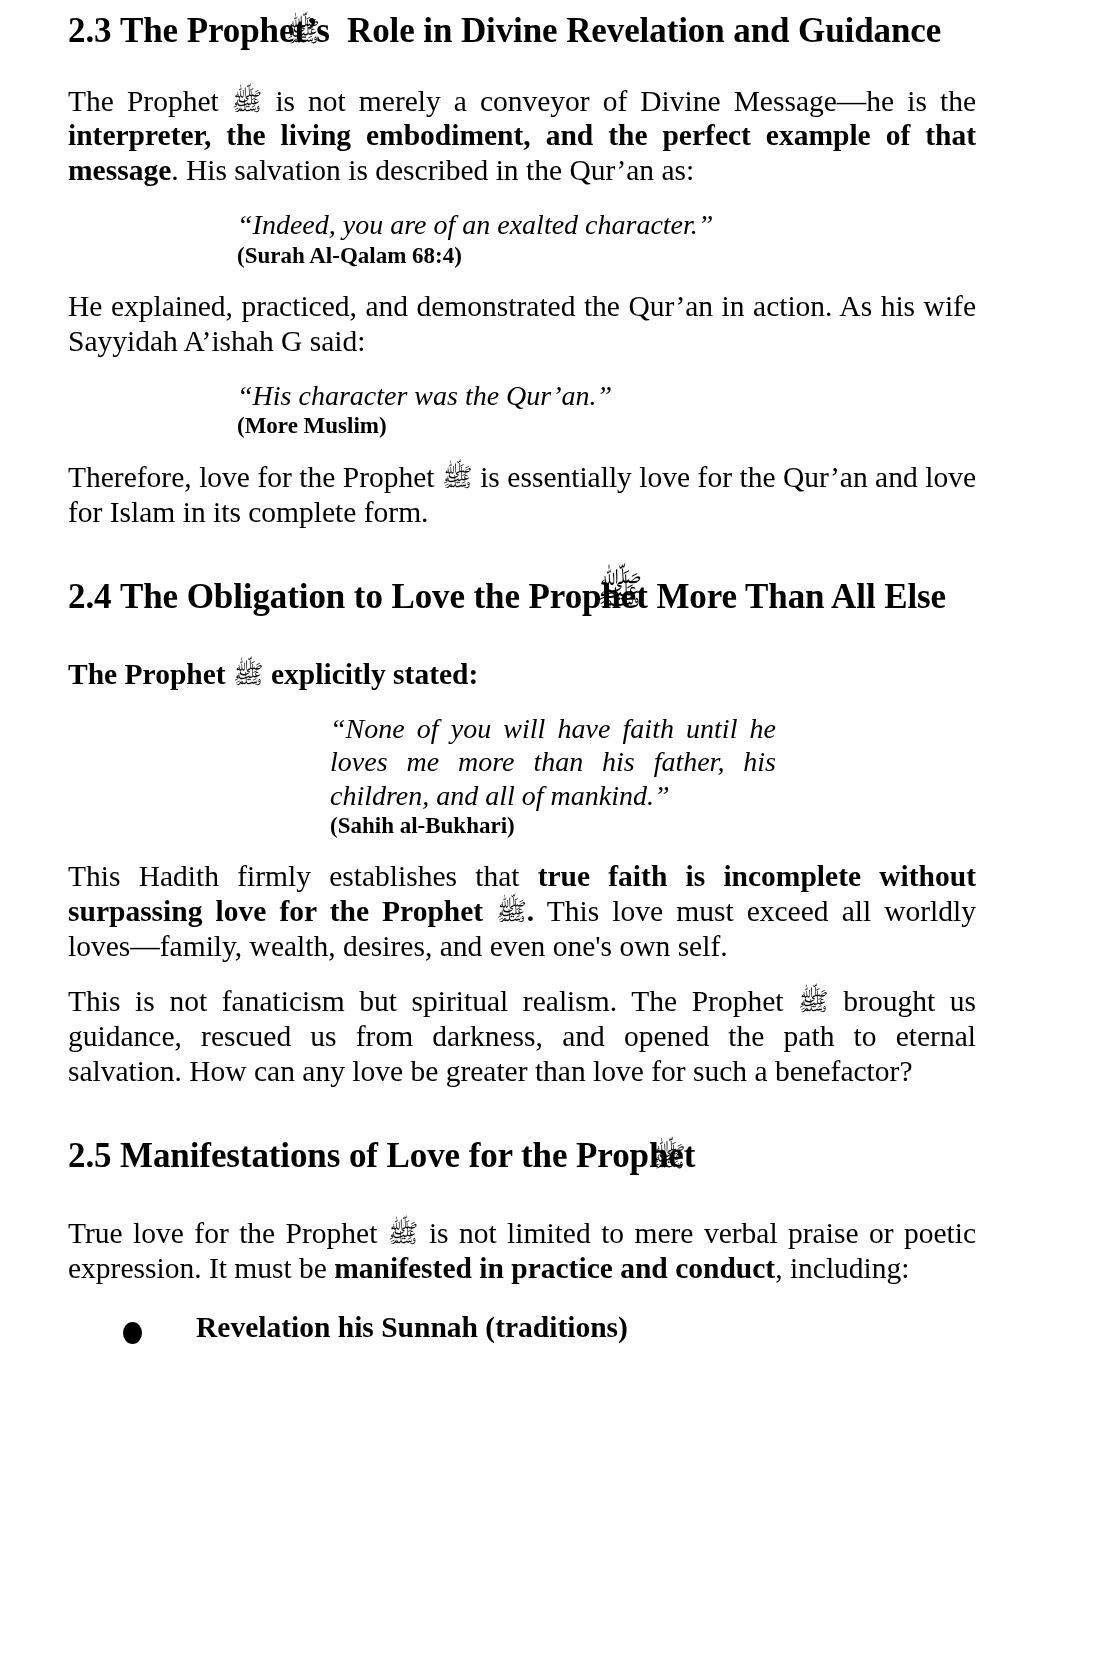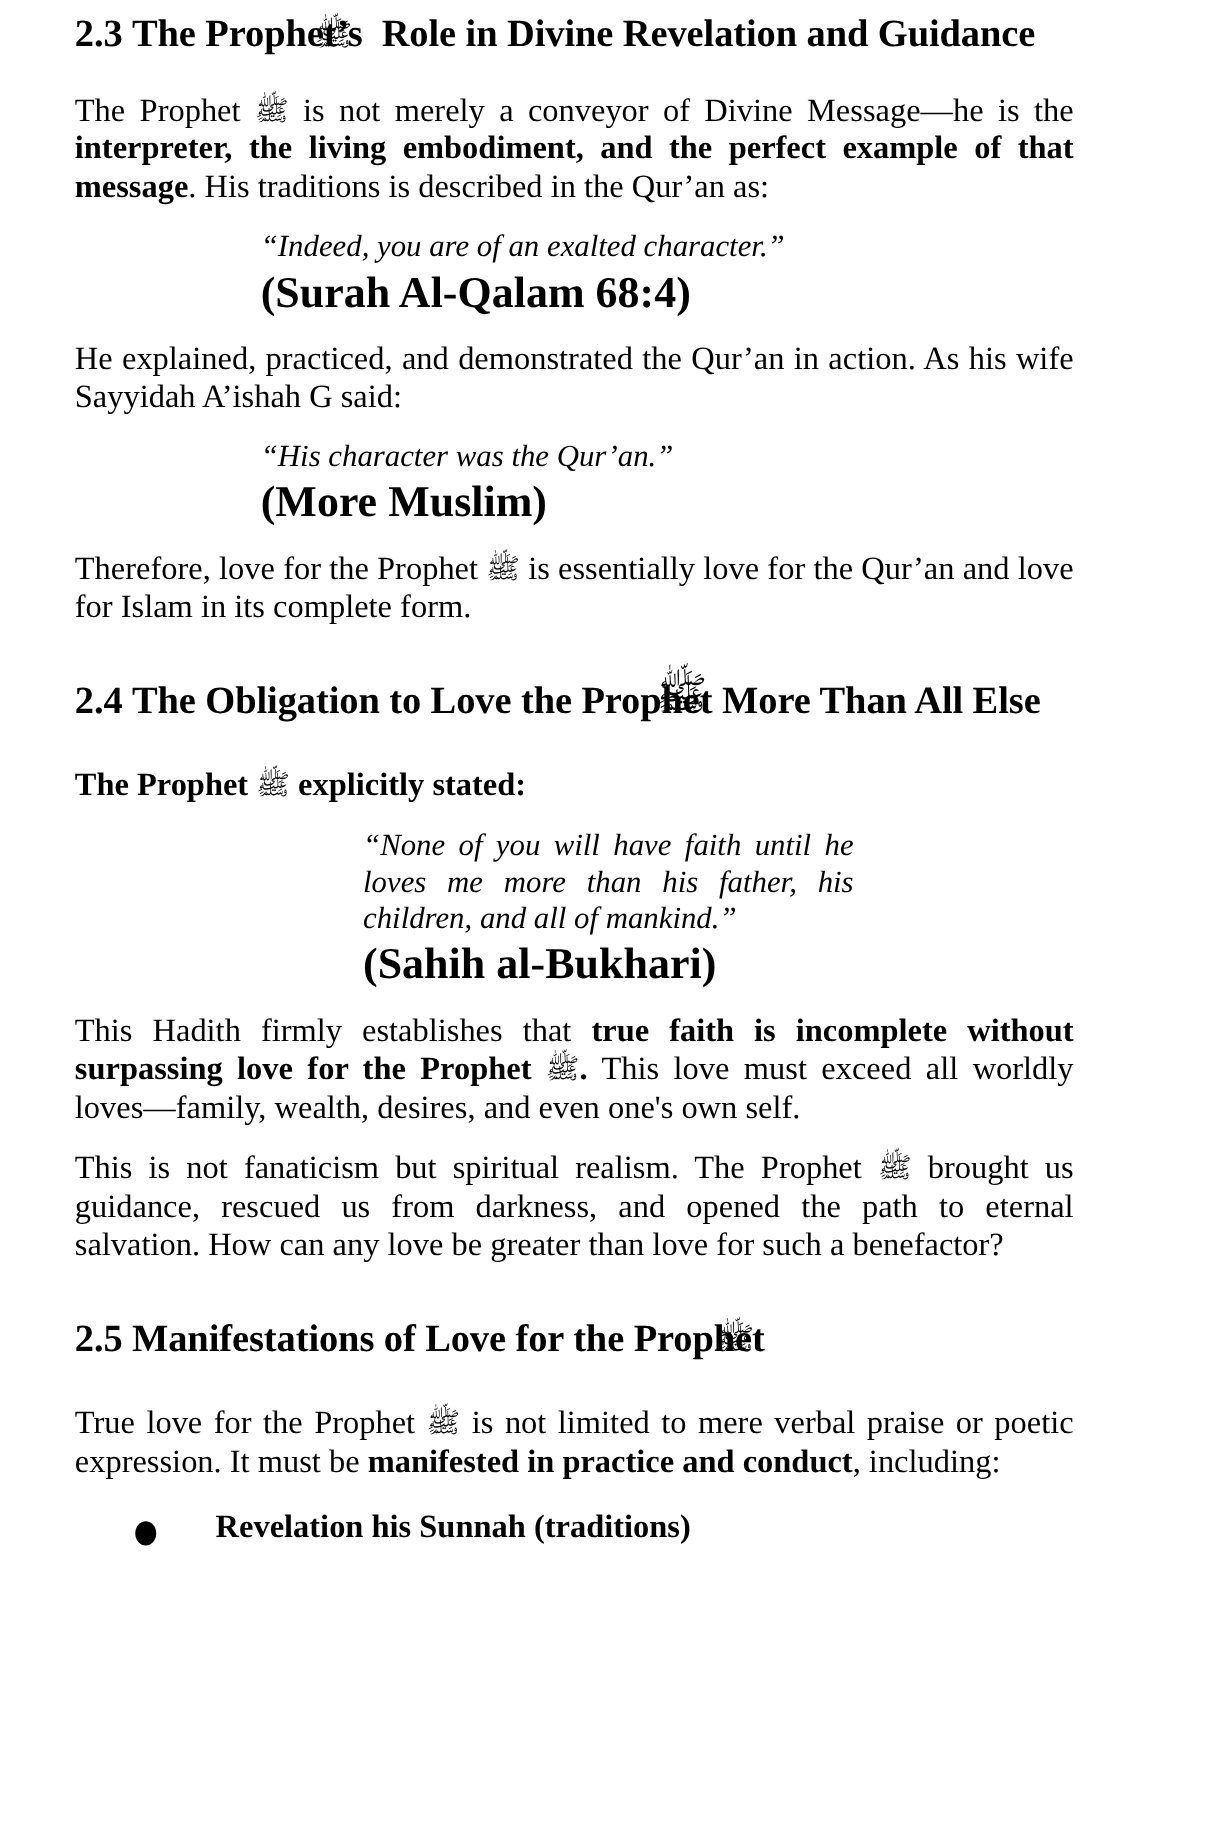--- a/index.html
+++ b/index.html
@@ -72,21 +72,21 @@
     padding-left: 169px;
   }
   .quote .qtext {
     font-size: 28px;
     font-style: italic;
     line-height: 1.19;
     margin: 0;
     text-align: left;
   }
   .quote .qcite {
-    font-size: 40px;
+    font-size: 23px;
     font-weight: bold;
     line-height: 1.19;
     margin: 0;
     text-align: left;
   }
 
   .quote.narrow {
     padding-left: 262px;
     padding-right: 200px;
   }
@@ -156,21 +156,21 @@
 </head>
 <body>
 
 <div class="page">
   <div class="content">
 
     <h2 class="sec"><span class="num">2.3</span><span>The Prophet’s </span><span class="pbuh-head-sm">ﷺ</span><span> Role in Divine Revelation and Guidance</span></h2>
 
     <div class="sp-1"></div>
 
-    <p class="body"><span>The Prophet </span><span class="pbuh">ﷺ</span><span> is not merely a conveyor of Divine Message—he is the </span><b>interpreter, the living embodiment, and the perfect example of that message</b><span>. His traditions is described in the Qur’an as:</span></p>
+    <p class="body"><span>The Prophet </span><span class="pbuh">ﷺ</span><span> is not merely a conveyor of Divine Message—he is the </span><b>interpreter, the living embodiment, and the perfect example of that message</b><span>. His salvation is described in the Qur’an as:</span></p>
 
     <div class="sp-2"></div>
 
     <div class="quote">
       <p class="qtext">“Indeed, you are of an exalted character.”</p>
       <p class="qcite">(Surah Al-Qalam 68:4)</p>
     </div>
 
     <div class="sp-2"></div>
 

